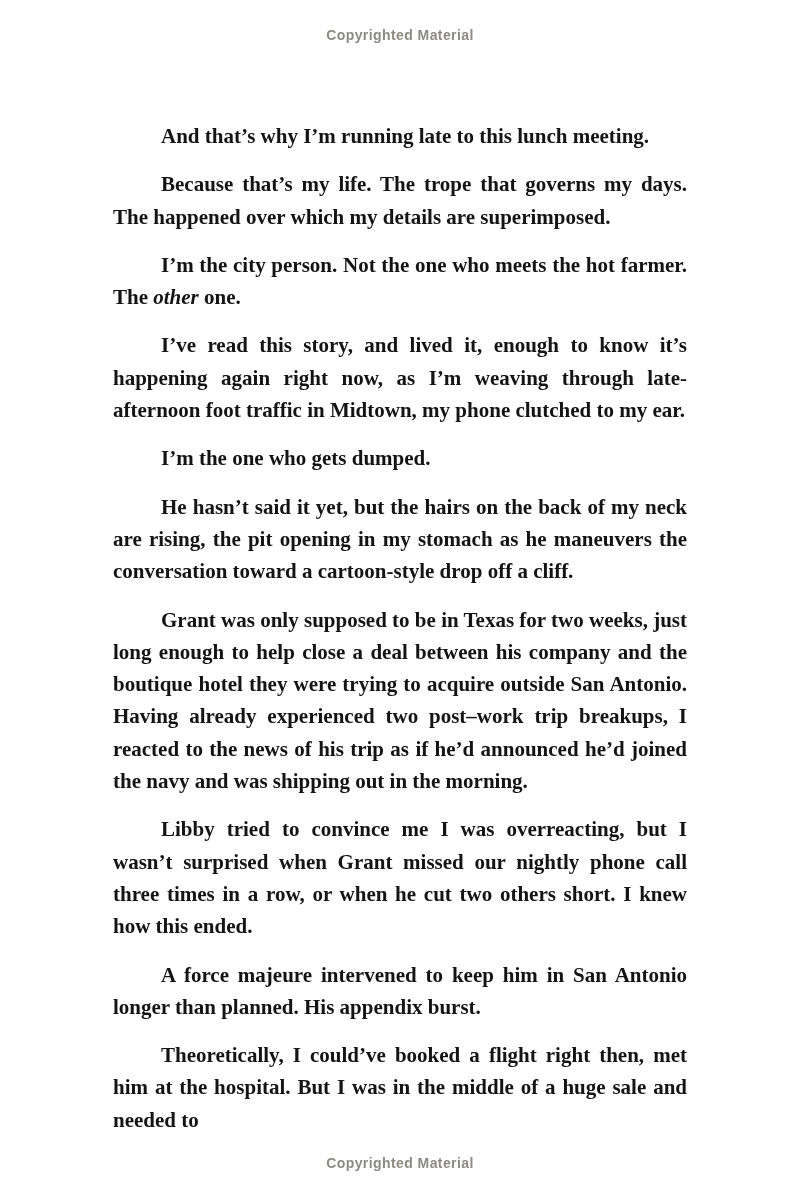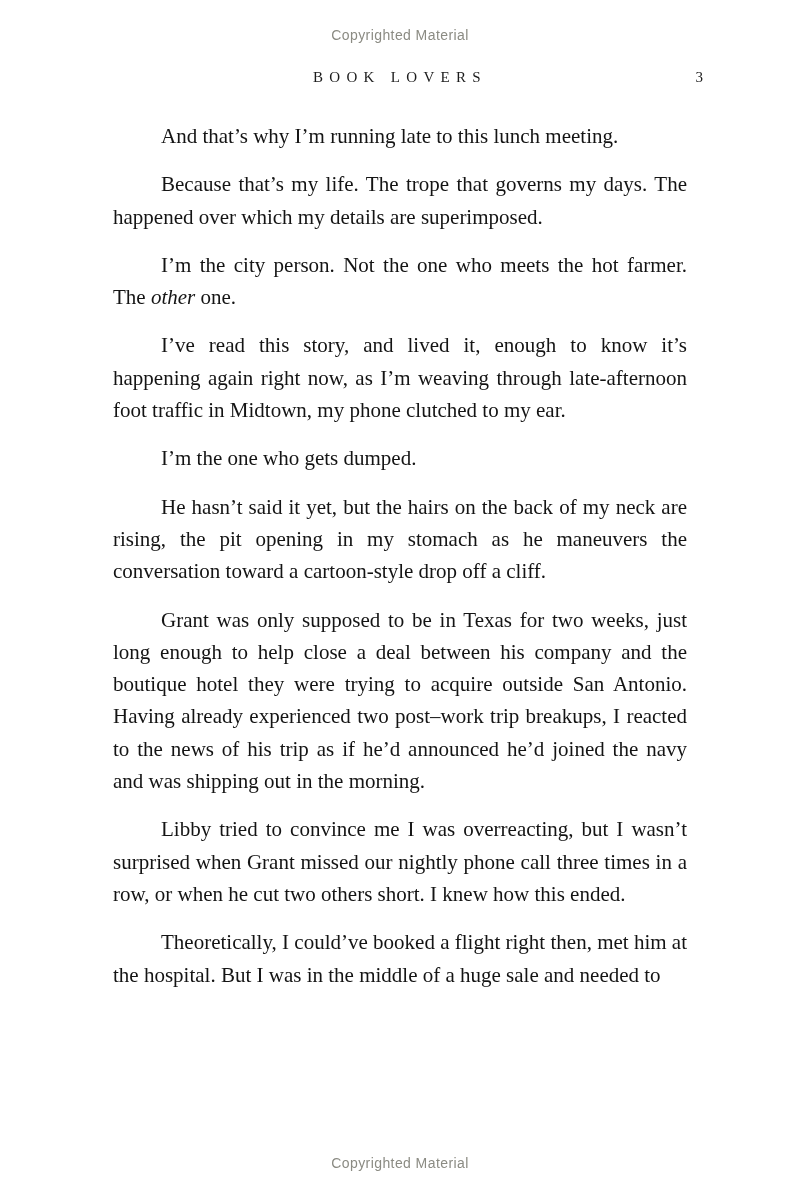--- a/index.html
+++ b/index.html
@@ -9,20 +9,21 @@
     background: #ffffff;
     overflow: hidden;
   }
   .page {
     position: relative;
     width: 800px;
     height: 1200px;
     background: #ffffff;
     font-family: "Liberation Serif", serif;
     color: #171717;
+    font-weight: bold;
   }
   .copyright {
     position: absolute;
     left: 0;
     width: 100%;
     text-align: center;
     font-family: "Liberation Sans", sans-serif;
     font-size: 14px;
     color: #8b8b83;
     letter-spacing: 0.03em;
@@ -72,32 +73,29 @@
   }
   .body-text em { font-style: italic; }
 </style>
 </head>
 <body>
 
 <div class="page">
 
   <div class="copyright top">Copyrighted Material</div>
 
-  <div class="running-header">
-    <span class="title">BOOK LOVERS</span>
-    <span class="pagenum">3</span>
-  </div>
 
   <div class="body-text">
     <p>And that’s why I’m running late to this lunch meeting.</p>
     <p>Because that’s my life. The trope that governs my days. The happened over which my details are superimposed.</p>
     <p><span>I’m the city person. Not the one who meets the hot farmer. The </span><em>other</em><span> one.</span></p>
     <p>I’ve read this story, and lived it, enough to know it’s happening again right now, as I’m weaving through late-afternoon foot traffic in Midtown, my phone clutched to my ear.</p>
     <p>I’m the one who gets dumped.</p>
     <p>He hasn’t said it yet, but the hairs on the back of my neck are rising, the pit opening in my stomach as he maneuvers the conversation toward a cartoon-style drop off a cliff.</p>
     <p>Grant was only supposed to be in Texas for two weeks, just long enough to help close a deal between his company and the boutique hotel they were trying to acquire outside San Antonio. Having already experienced two post–work trip breakups, I reacted to the news of his trip as if he’d announced he’d joined the navy and was shipping out in the morning.</p>
     <p>Libby tried to convince me I was overreacting, but I wasn’t surprised when Grant missed our nightly phone call three times in a row, or when he cut two others short. I knew how this ended.</p>
+    <p>A force majeure intervened to keep him in San Antonio longer than planned. His appendix burst.</p>
     <p>Theoretically, I could’ve booked a flight right then, met him at the hospital. But I was in the middle of a huge sale and needed to</p>
   </div>
 
   <div class="copyright bottom">Copyrighted Material</div>
 
 </div>
 
 </body></html>

